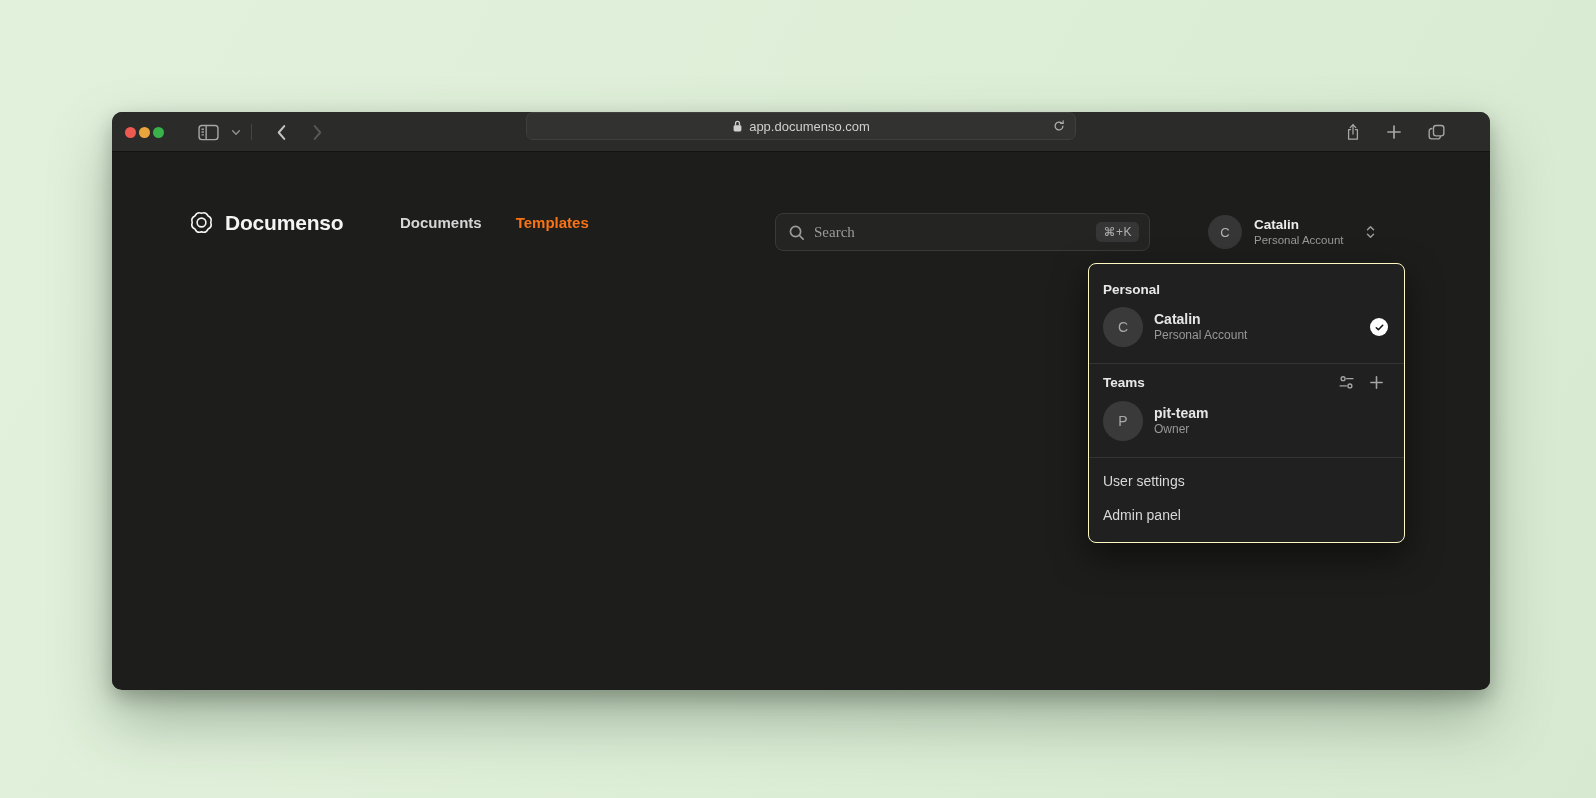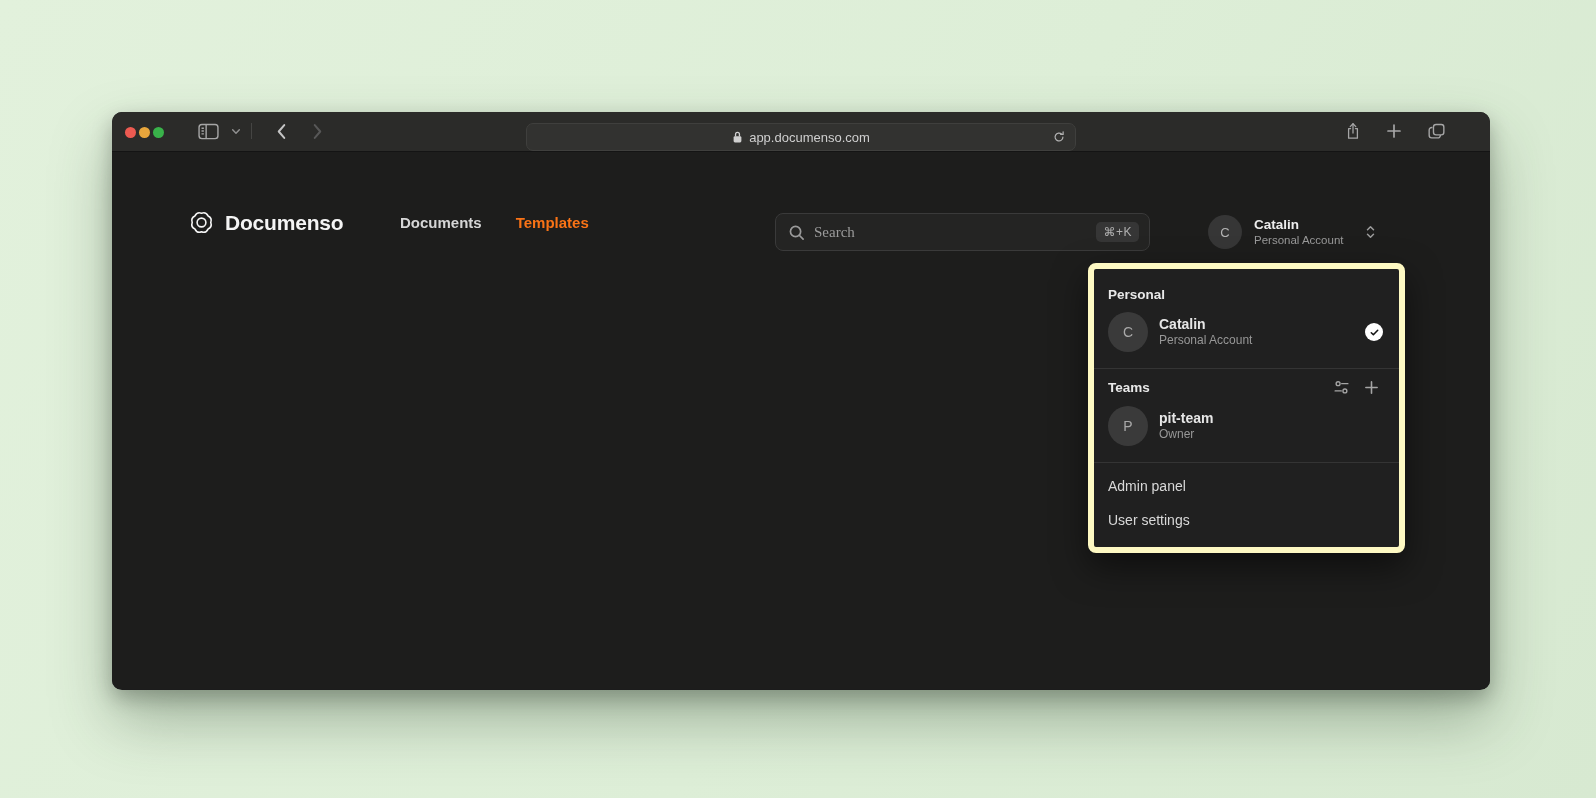--- a/index.html
+++ b/index.html
@@ -13,21 +13,21 @@
   
   .window {
     position:absolute; left:112px; top:112px; width:1378px; height:578px;
     border-radius:10px; overflow:hidden; background:#1c1c1c;
     box-shadow: 0 30px 60px rgba(45,70,45,.35), 0 8px 20px rgba(0,0,0,.25);
   }
 
   
   .chrome {
     height:40px; background:#2b2b29; border-bottom:1px solid #141414;
-    display:flex; align-items:flex-end; position:relative;
+    display:flex; align-items:flex-start; position:relative;
   }
   .traffic { position:absolute; left:13px; top:0; height:40px; display:flex; align-items:center; gap:3px; }
   .dot { width:11px; height:11px; border-radius:50%; }
   .dot.red    { background:#ec5a51; }
   .dot.yellow { background:#e8a63c; }
   .dot.green  { background:#39b24a; }
 
   .chrome-left { position:absolute; left:84px; display:flex; align-items:center; gap:8px; height:40px; }
   .cbtn { display:flex; align-items:center; justify-content:center; background:none; border:none; cursor:default; padding:2px; }
   .vdiv { width:1px; height:16px; background:#454543; }
@@ -103,21 +103,21 @@
     width:96px; height:136px; left:62px; top:0; background:#323231;
     border:1px solid #4e4e4e; box-shadow:0 8px 18px rgba(0,0,0,.4);
     display:flex; align-items:center; justify-content:center;
   }
   .dz-title { margin-top:22px; color:#ededed; font-size:17px; font-weight:bold; }
   .dz-sub   { margin-top:11px; color:#999999; font-size:14px; }
 
   
   .menu {
     position:absolute; left:976px; top:111px; width:317px; z-index:30;
-    background:#202020; border:6px solid #fef9c3; border-radius:8px;
+    background:#202020; border:1px solid #fef9c3; border-radius:8px;
     box-shadow:0 14px 34px rgba(0,0,0,.5); padding:8px 0 8px;
   }
   .menu-label {
     padding:10px 14px 8px; color:#e8e8e8; font-size:13.5px; font-weight:bold;
     display:flex; align-items:center;
   }
   .menu-label .spacer { flex:1; }
   .label-icons { display:flex; align-items:center; gap:14px; padding-right:6px; }
   .menu-item {
     display:flex; align-items:center; gap:11px; padding:2px 14px 16px; cursor:pointer;
@@ -315,19 +315,19 @@
         <span class="avatar a40">P</span>
         <span class="mi-text">
           <div class="mi-name">pit-team</div>
           <div class="mi-sub">Owner</div>
         </span>
       </div>
 
       <div class="menu-sep"></div>
 
       <div class="menu-actions">
+        <div class="menu-action">User settings</div>
         <div class="menu-action">Admin panel</div>
-        <div class="menu-action">User settings</div>
       </div>
     </div>
 
   </div>
 </div>
 
 </body></html>

